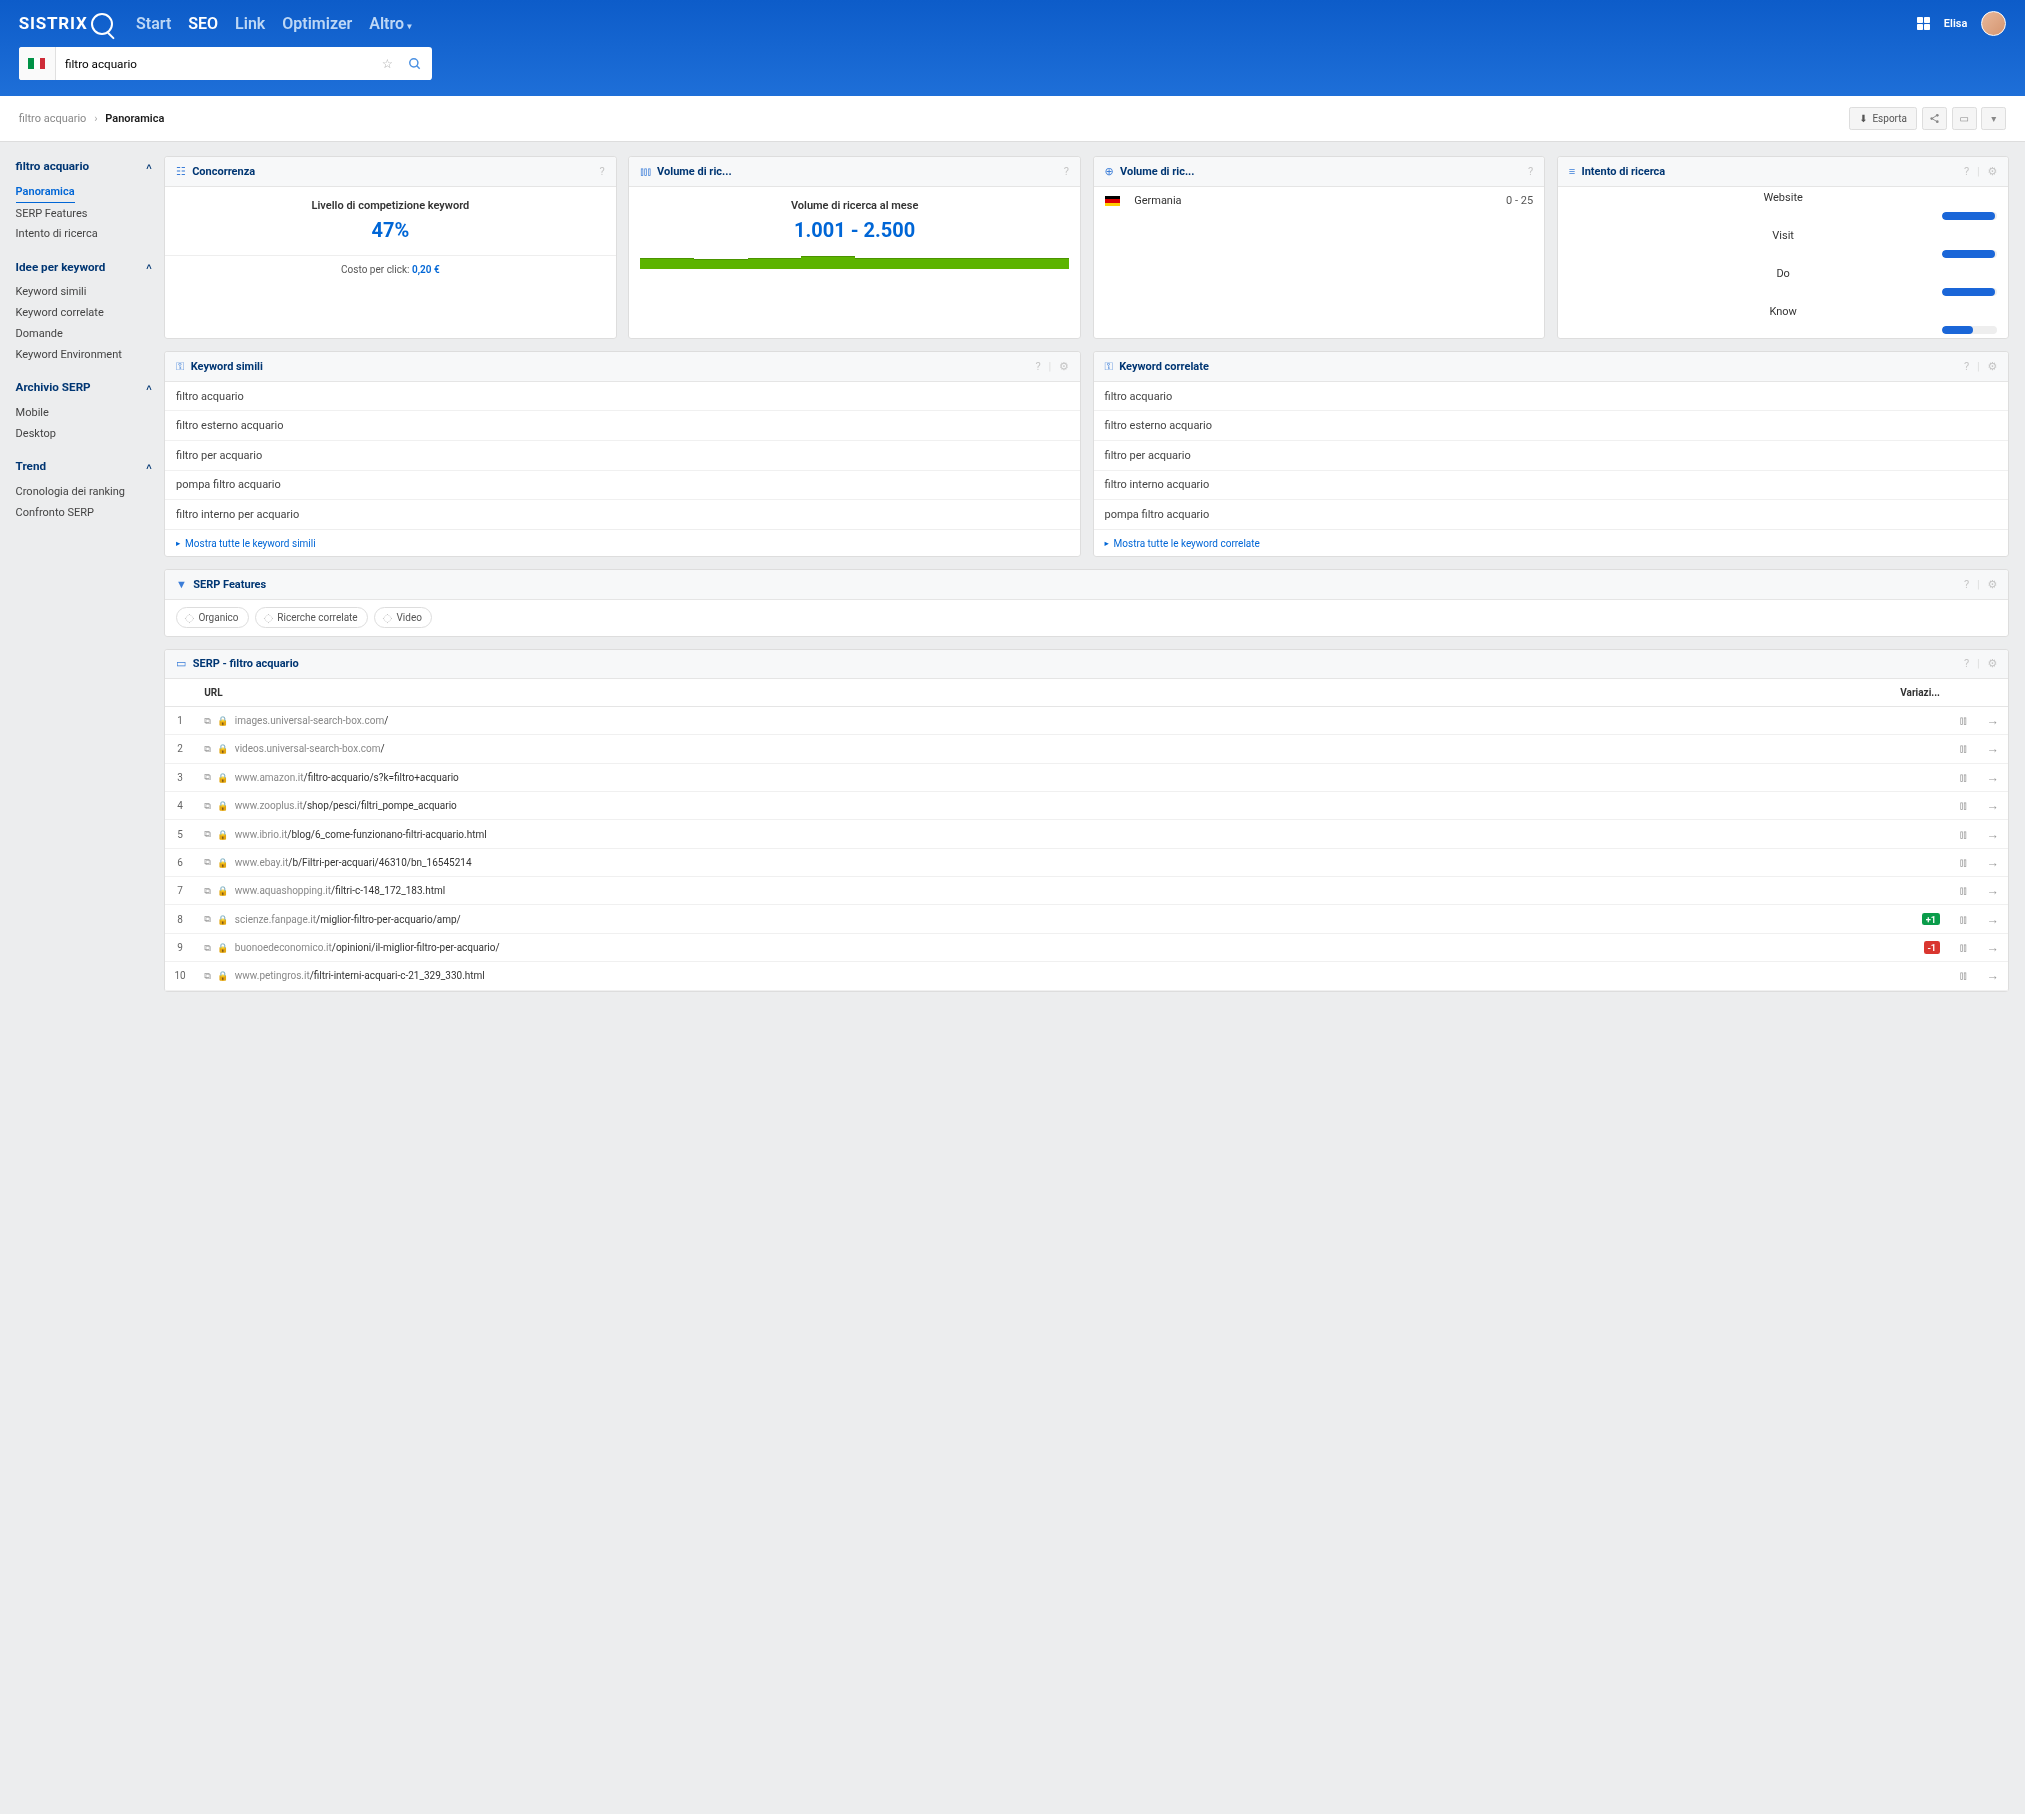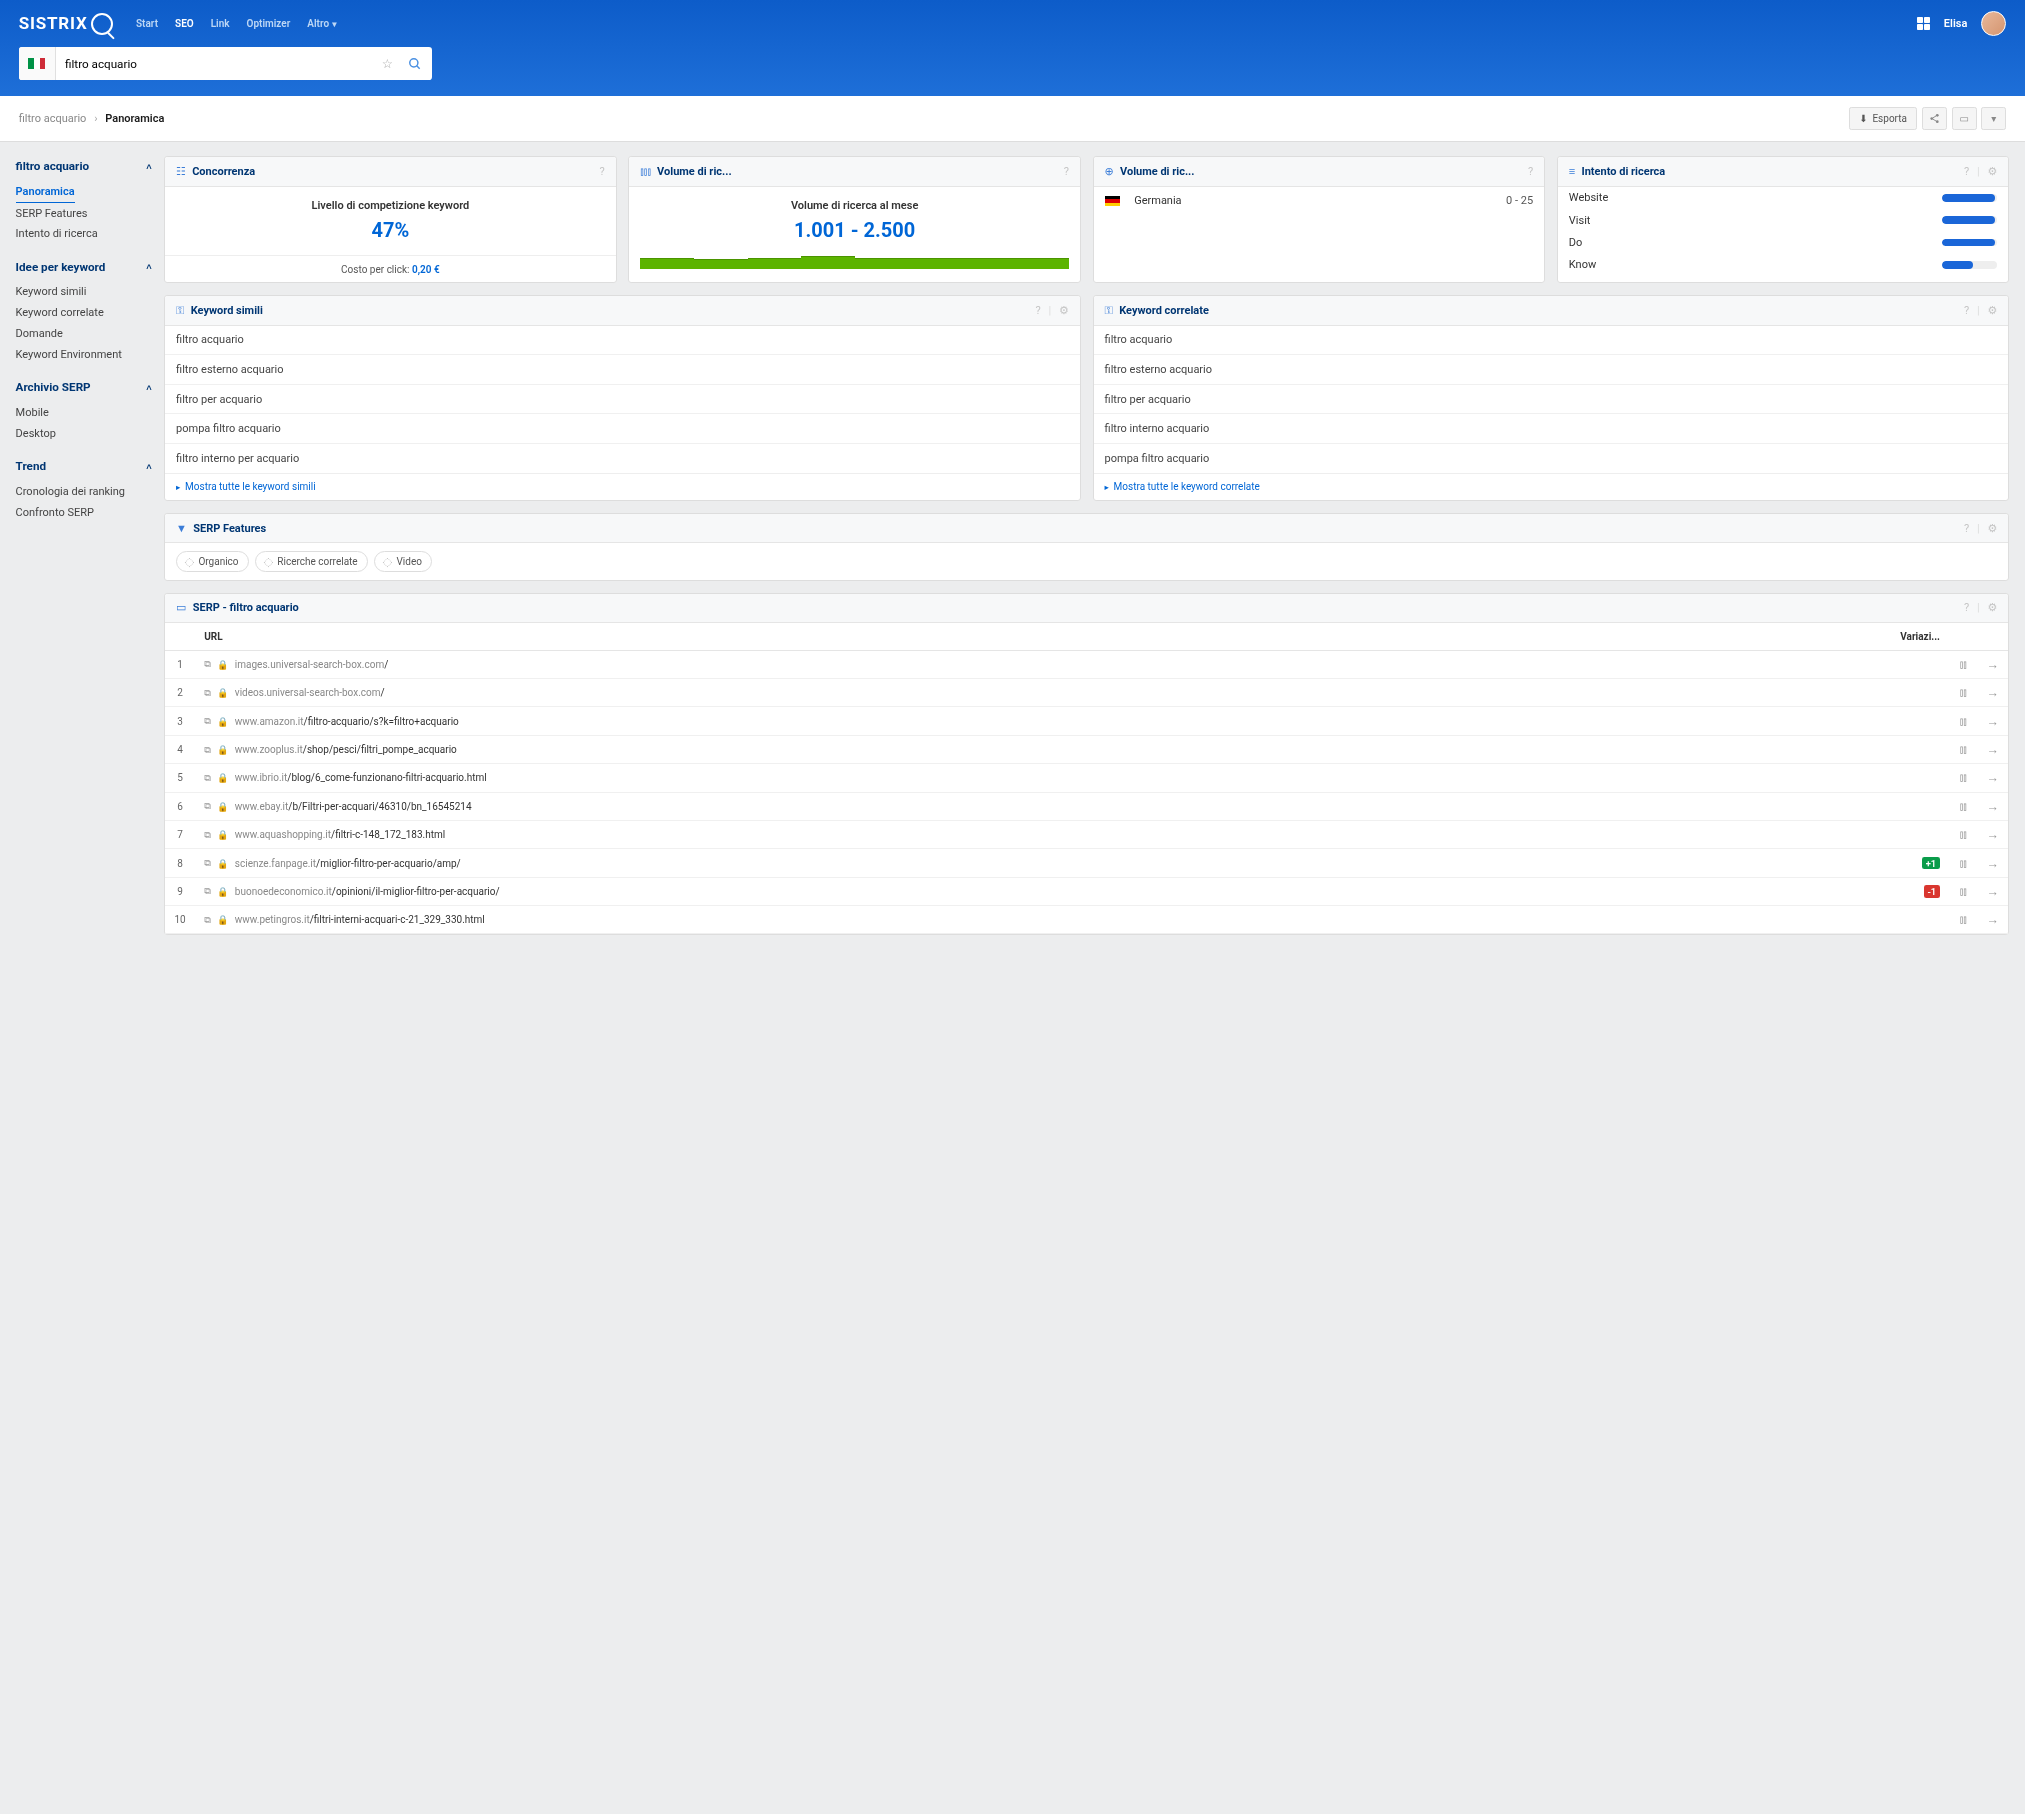--- a/index.html
+++ b/index.html
@@ -3,21 +3,21 @@
 <meta charset="utf-8">
 <style>
 *{box-sizing:border-box;margin:0;padding:0;font-family:-apple-system,BlinkMacSystemFont,"Segoe UI",Roboto,Arial,sans-serif;}
 body{background:#ecedee;color:#333;font-size:11px;}
 .topbar{background:linear-gradient(to bottom,#0d5cc9,#1e6fd8);padding:0;}
 .topnav{display:flex;align-items:center;padding:11px 18.7px;color:#fff;}
 .logo{display:flex;align-items:flex-start;font-weight:700;font-size:17px;letter-spacing:0.8px;margin-right:23.4px;}
 .logo-mag{width:22px;height:22px;border:2.3px solid #fff;border-radius:50%;margin-left:3.1px;position:relative;}
 .logo-mag::after{content:'';position:absolute;width:2.3px;height:9.3px;background:#fff;bottom:-7.8px;right:-1.6px;transform:rotate(-45deg);border-radius:1.6px;}
 .nav-links{display:flex;gap:17px;}
-.nav-links a{color:#bdd7f5;text-decoration:none;font-weight:600;font-size:10px;}
+.nav-links a{color:#bdd7f5;text-decoration:none;font-weight:600;font-size:16px;}
 .nav-links a.active{color:#fff;}
 .nav-dropdown::after{content:'▾';margin-left:3.1px;font-size:8.6px;}
 .topnav-right{margin-left:auto;display:flex;align-items:center;gap:14px;}
 .apps-icon{display:grid;grid-template-columns:1fr 1fr;gap:1.6px;width:12.5px;height:12.5px;}
 .apps-icon span{background:#fff;border-radius:0.8px;}
 .user-name{color:#fff;font-weight:600;}
 .avatar{width:25px;height:25px;border-radius:50%;background:linear-gradient(135deg,#e8b89a,#d49570);border:1.6px solid #fff;}
 .searchbar{padding:0 18.7px 15.6px;}
 .search-wrap{display:flex;align-items:center;background:#fff;border-radius:3.1px;width:413px;overflow:hidden;}
 .flag-btn{width:37px;height:33px;display:flex;align-items:center;justify-content:center;border-right:0.8px solid #e0e0e0;background:#fafafa;}
@@ -63,21 +63,21 @@
 .sparkline{height:17px;margin-top:9.3px;display:flex;align-items:flex-end;}
 .sparkline span{flex:1;background:#5cb400;height:11px;border-top:1.6px solid #4a9400;}
 .sparkline span:nth-child(2){height:9.3px;}
 .sparkline span:nth-child(4){height:12.5px;}
 
 .country-row{display:flex;align-items:center;padding:7.8px 11px;gap:14px;}
 .de-flag{width:15.6px;height:10px;display:flex;flex-direction:column;}
 .de-flag span{flex:1;}
 .country-val{margin-left:auto;color:#555;}
 
-.intent-row{display:flex;align-items:center;padding:4.7px 11px;gap:7.8px;}
+.intent-row{display:flex;align-items:center;padding:4.7px 11px;gap:7.8px;flex-direction:column;}
 .intent-bar{margin-left:auto;width:55px;height:7.8px;background:#eee;border-radius:3.9px;overflow:hidden;}
 .intent-fill{height:100%;background:#1a66d8;border-radius:3.9px;}
 
 .kw-list{padding:0;}
 .kw-item{padding:7.8px 11px;border-bottom:0.8px solid #f0f0f0;color:#444;}
 .kw-item:last-child{border-bottom:none;}
 .show-all{padding:7.8px 11px;border-top:0.8px solid #eee;color:#0066d6;font-size:10px;display:flex;align-items:center;gap:4.7px;cursor:pointer;}
 .show-all::before{content:'▸';font-size:8.6px;}
 
 .filter-pills{padding:7.8px 11px;display:flex;gap:6.2px;}

